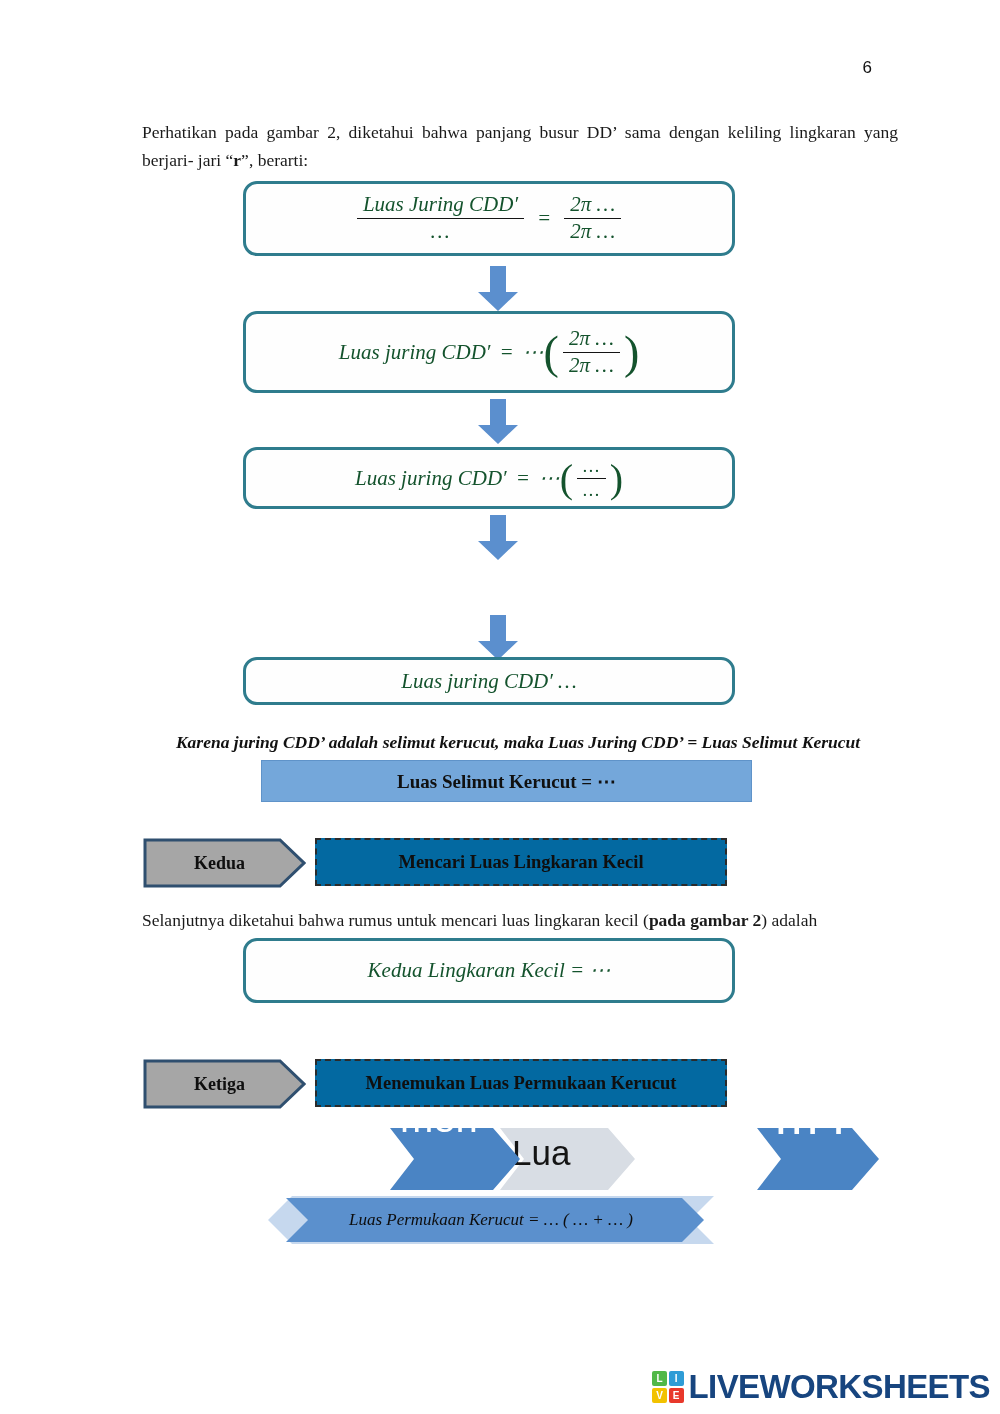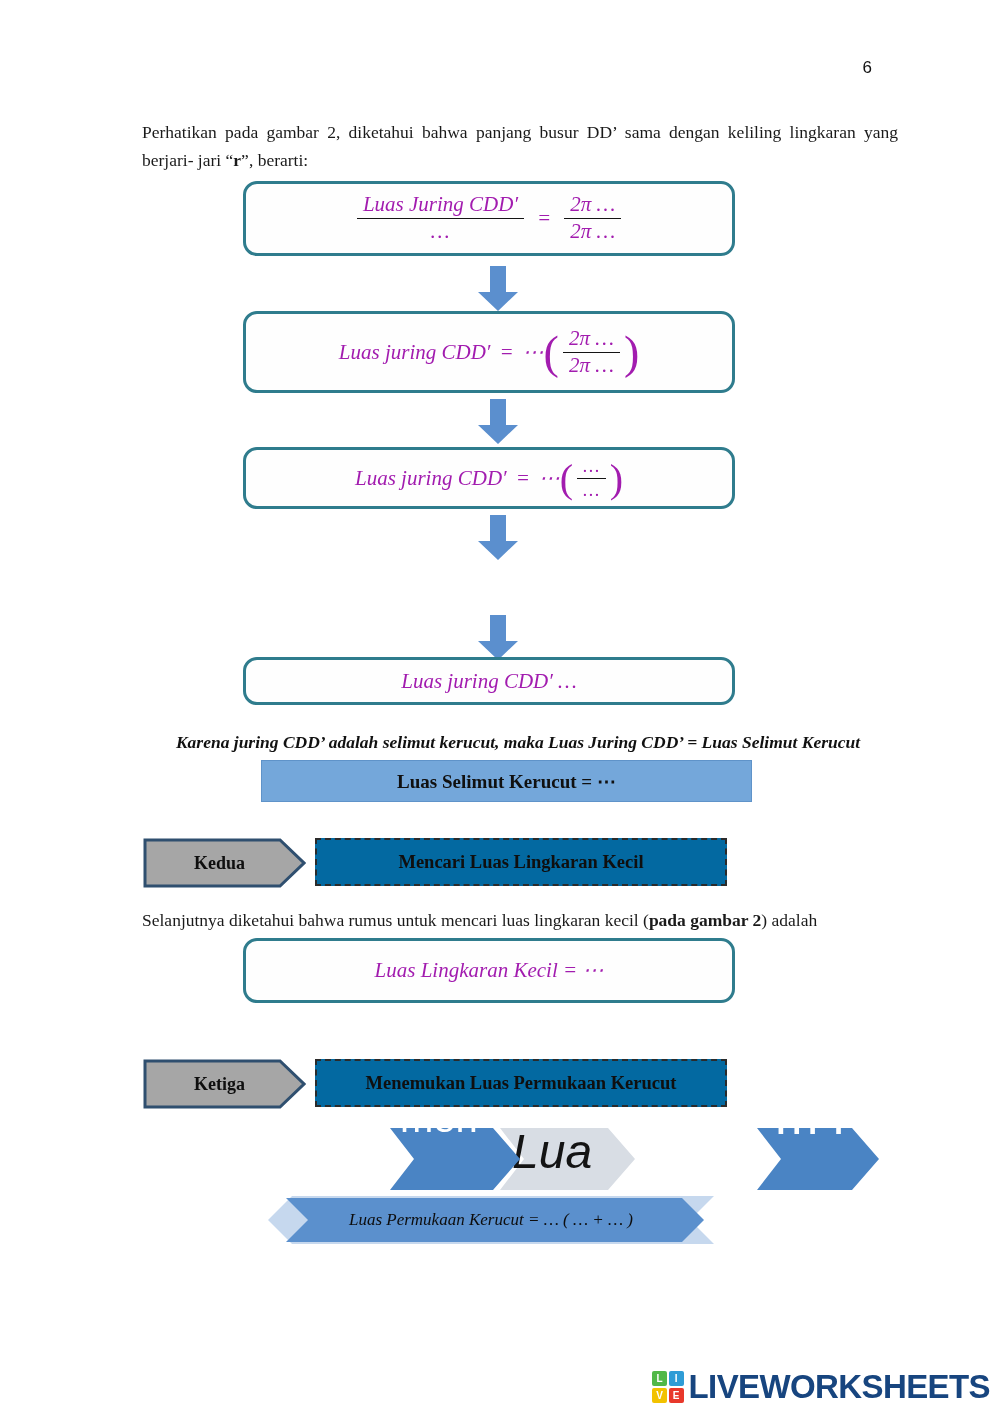--- a/index.html
+++ b/index.html
@@ -55,21 +55,21 @@
     border: 3px solid #2f7c8d;
     border-radius: 14px;
     background: #fefefe;
     box-sizing: border-box;
     display: flex;
     align-items: center;
     justify-content: center;
     font-family: "Liberation Serif", serif;
     font-style: italic;
     font-size: 21px;
-    color: #a21caf;
+    color: #14532d;
   }
 
   #fbox-1 { top: 181px; height: 75px; }
   #fbox-2 { top: 311px; height: 82px; }
   #fbox-3 { top: 447px; height: 62px; }
   #fbox-4 { top: 557px; height: 52px; }
   #fbox-5 { top: 657px; height: 48px; }
   #fbox-lk { top: 938px; height: 65px; }
 
   
@@ -364,41 +364,41 @@
     </div>
     <div class="pentagon-label">Kedua</div>
     <div class="dashed-box">Mencari Luas Lingkaran Kecil</div>
   </div>
 
   <div class="para" id="para-kecil">
     <span>Selanjutnya diketahui bahwa rumus untuk mencari luas lingkaran kecil (</span><b>pada gambar 2</b><span>) adalah</span>
   </div>
 
   <div class="fbox" id="fbox-lk">
-    <span>Luas Lingkaran Kecil = ⋯</span>
+    <span>Kedua Lingkaran Kecil = ⋯</span>
   </div>
 
   <div class="step-row" id="step-ketiga">
     <div class="pentagon">
       <svg viewBox="0 0 163 50" width="163" height="50" aria-hidden="true">
         <polygon points="2,2 137,2 161,25 137,48 2,48" fill="#a6a6a6" stroke="#2f4f6f" stroke-width="3"></polygon>
       </svg>
     </div>
     <div class="pentagon-label">Ketiga</div>
     <div class="dashed-box">Menemukan Luas Permukaan Kerucut</div>
   </div>
 
   <div class="chev-layer">
 
     <div class="chev" style="left:500px; top:20px; width:135px; height:62px;">
       <svg viewBox="0 0 135 62" width="135" height="62" aria-hidden="true">
         <polygon points="0,0 108,0 135,31 108,62 0,62 24,31" fill="#d8dde4"></polygon>
       </svg>
     </div>
-    <div class="chev-text" style="left:512px; top:16px; font-size:48px; color:#141414;font-style:italic;">Lua</div>
+    <div class="chev-text" style="left:512px; top:25px; font-size:35px; color:#141414;">Lua</div>
 
     <div class="chev" style="left:390px; top:20px; width:130px; height:62px;">
       <svg viewBox="0 0 130 62" width="130" height="62" aria-hidden="true">
         <polygon points="0,0 103,0 130,31 103,62 0,62 24,31" fill="#4a84c4"></polygon>
       </svg>
     </div>
     <div class="chev" style="left:390px; top:4px; width:130px; height:22px;">
       <div class="chev-text" style="left:10px; top:-16px; font-size:40px; color:#ffffff; font-weight:normal;">men</div>
     </div>
 

